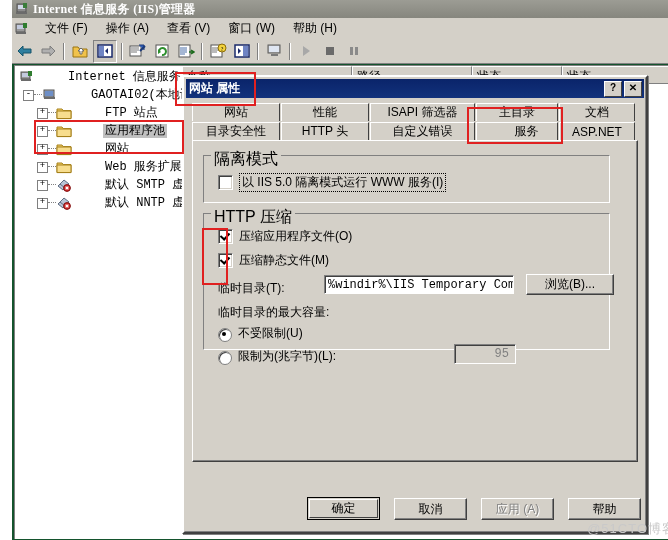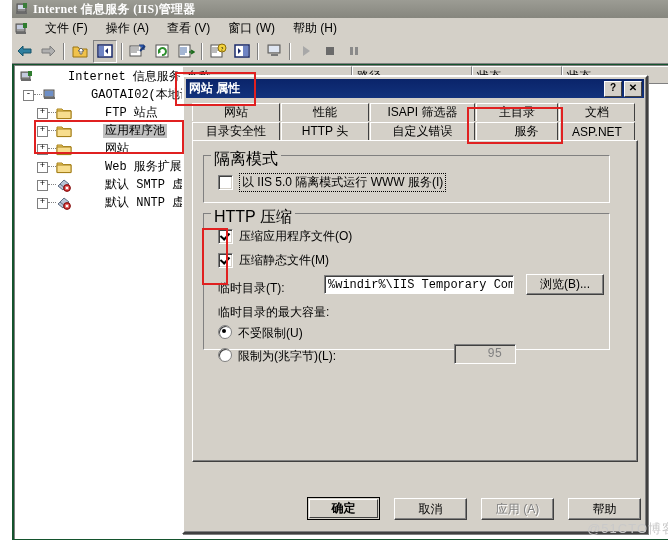--- a/index.html
+++ b/index.html
@@ -142,51 +142,51 @@
     border-top:1px solid #808080;border-left:1px solid #808080;
     border-right:1px solid #ffffff;border-bottom:1px solid #ffffff;
     box-shadow:inset 1px 1px 0 #404040, inset -1px -1px 0 #d4d0c8;
   }
   .checkbox.checked::after{
     content:"";position:absolute;left:3px;top:1px;width:4px;height:7px;
     border:solid #000;border-width:0 2px 2px 0;transform:rotate(42deg);
   }
   .focusdot{border:1px dotted #000;padding:0 2px;}
 
-  .radio-row{display:flex;align-items:flex-start;position:absolute;white-space:nowrap;font-size:12px;}
+  .radio-row{display:flex;align-items:flex-end;position:absolute;white-space:nowrap;font-size:12px;}
   .radio{
     width:12px;height:12px;border-radius:50%;background:#fff;flex:none;margin-right:6px;position:relative;
     border:1px solid #808080;box-shadow:inset 1px 1px 0 #404040,inset -1px -1px 0 #fff;
   }
   .radio.on::after{
     content:"";position:absolute;left:3px;top:3px;width:4px;height:4px;border-radius:50%;background:#000;
   }
 
   .lbl{position:absolute;font-size:12px;white-space:nowrap;}
 
   .textbox{
     position:absolute;background:#ffffff;box-sizing:border-box;
     border-top:1px solid #808080;border-left:1px solid #808080;
     border-right:1px solid #ffffff;border-bottom:1px solid #ffffff;
     box-shadow:inset 1px 1px 0 #404040;
     font-family:"Liberation Mono","DejaVu Sans Mono",monospace;font-size:12px;
     padding:2px 1px 0 3px;overflow:hidden;white-space:nowrap;color:#000;
   }
-  .textbox.disabled{background:#d4d0c8;color:#808080;text-align:right;padding-right:13px;}
+  .textbox.disabled{background:#d4d0c8;color:#808080;text-align:right;padding-right:6px;}
 
   .btn{
     position:absolute;box-sizing:border-box;background:#d4d0c8;
     border-top:1px solid #ffffff;border-left:1px solid #ffffff;
     border-right:1px solid #404040;border-bottom:1px solid #404040;
     display:flex;align-items:center;justify-content:center;
     font-size:12px;white-space:nowrap;color:#000;
   }
   .btn .bv{position:absolute;left:0;top:0;right:0;bottom:0;border-right:1px solid #808080;border-bottom:1px solid #808080;pointer-events:none;}
   .btn.disabled{color:#808080;text-shadow:1px 1px 0 #ffffff;}
-  .btn.default{border:1px solid #000;font-weight:bold;}
+  .btn.default{border:1px solid #000;}
   .btn.default .bv2{
     position:absolute;left:1px;top:1px;right:1px;bottom:1px;
     border-top:1px solid #fff;border-left:1px solid #fff;
     border-right:1px solid #404040;border-bottom:1px solid #404040;pointer-events:none;
   }
 
   
   .anno{position:absolute;border:2px solid #e02020;pointer-events:none;z-index:50;}
 
   .watermark{
@@ -465,21 +465,21 @@
           <span>压缩应用程序文件(O)</span>
         </div>
 
         <div class="chk-row" style="left:14px;top:38px;">
           <span class="checkbox checked"></span>
           <span>压缩静态文件(M)</span>
         </div>
 
         <span class="lbl" style="left:14px;top:66px;">临时目录(T):</span>
         <div class="textbox" style="left:120px;top:61px;width:190px;height:19px;">%windir%\IIS Temporary Compres</div>
-        <div class="btn" style="left:322px;top:60px;width:78px;height:21px;">
+        <div class="btn" style="left:322px;top:60px;width:88px;height:21px;">
           <span class="bv"></span>
           <span>浏览(B)...</span>
         </div>
 
         <span class="lbl" style="left:14px;top:90px;">临时目录的最大容量:</span>
 
         <div class="radio-row" style="left:14px;top:111px;">
           <span class="radio on"></span>
           <span>不受限制(U)</span>
         </div>

